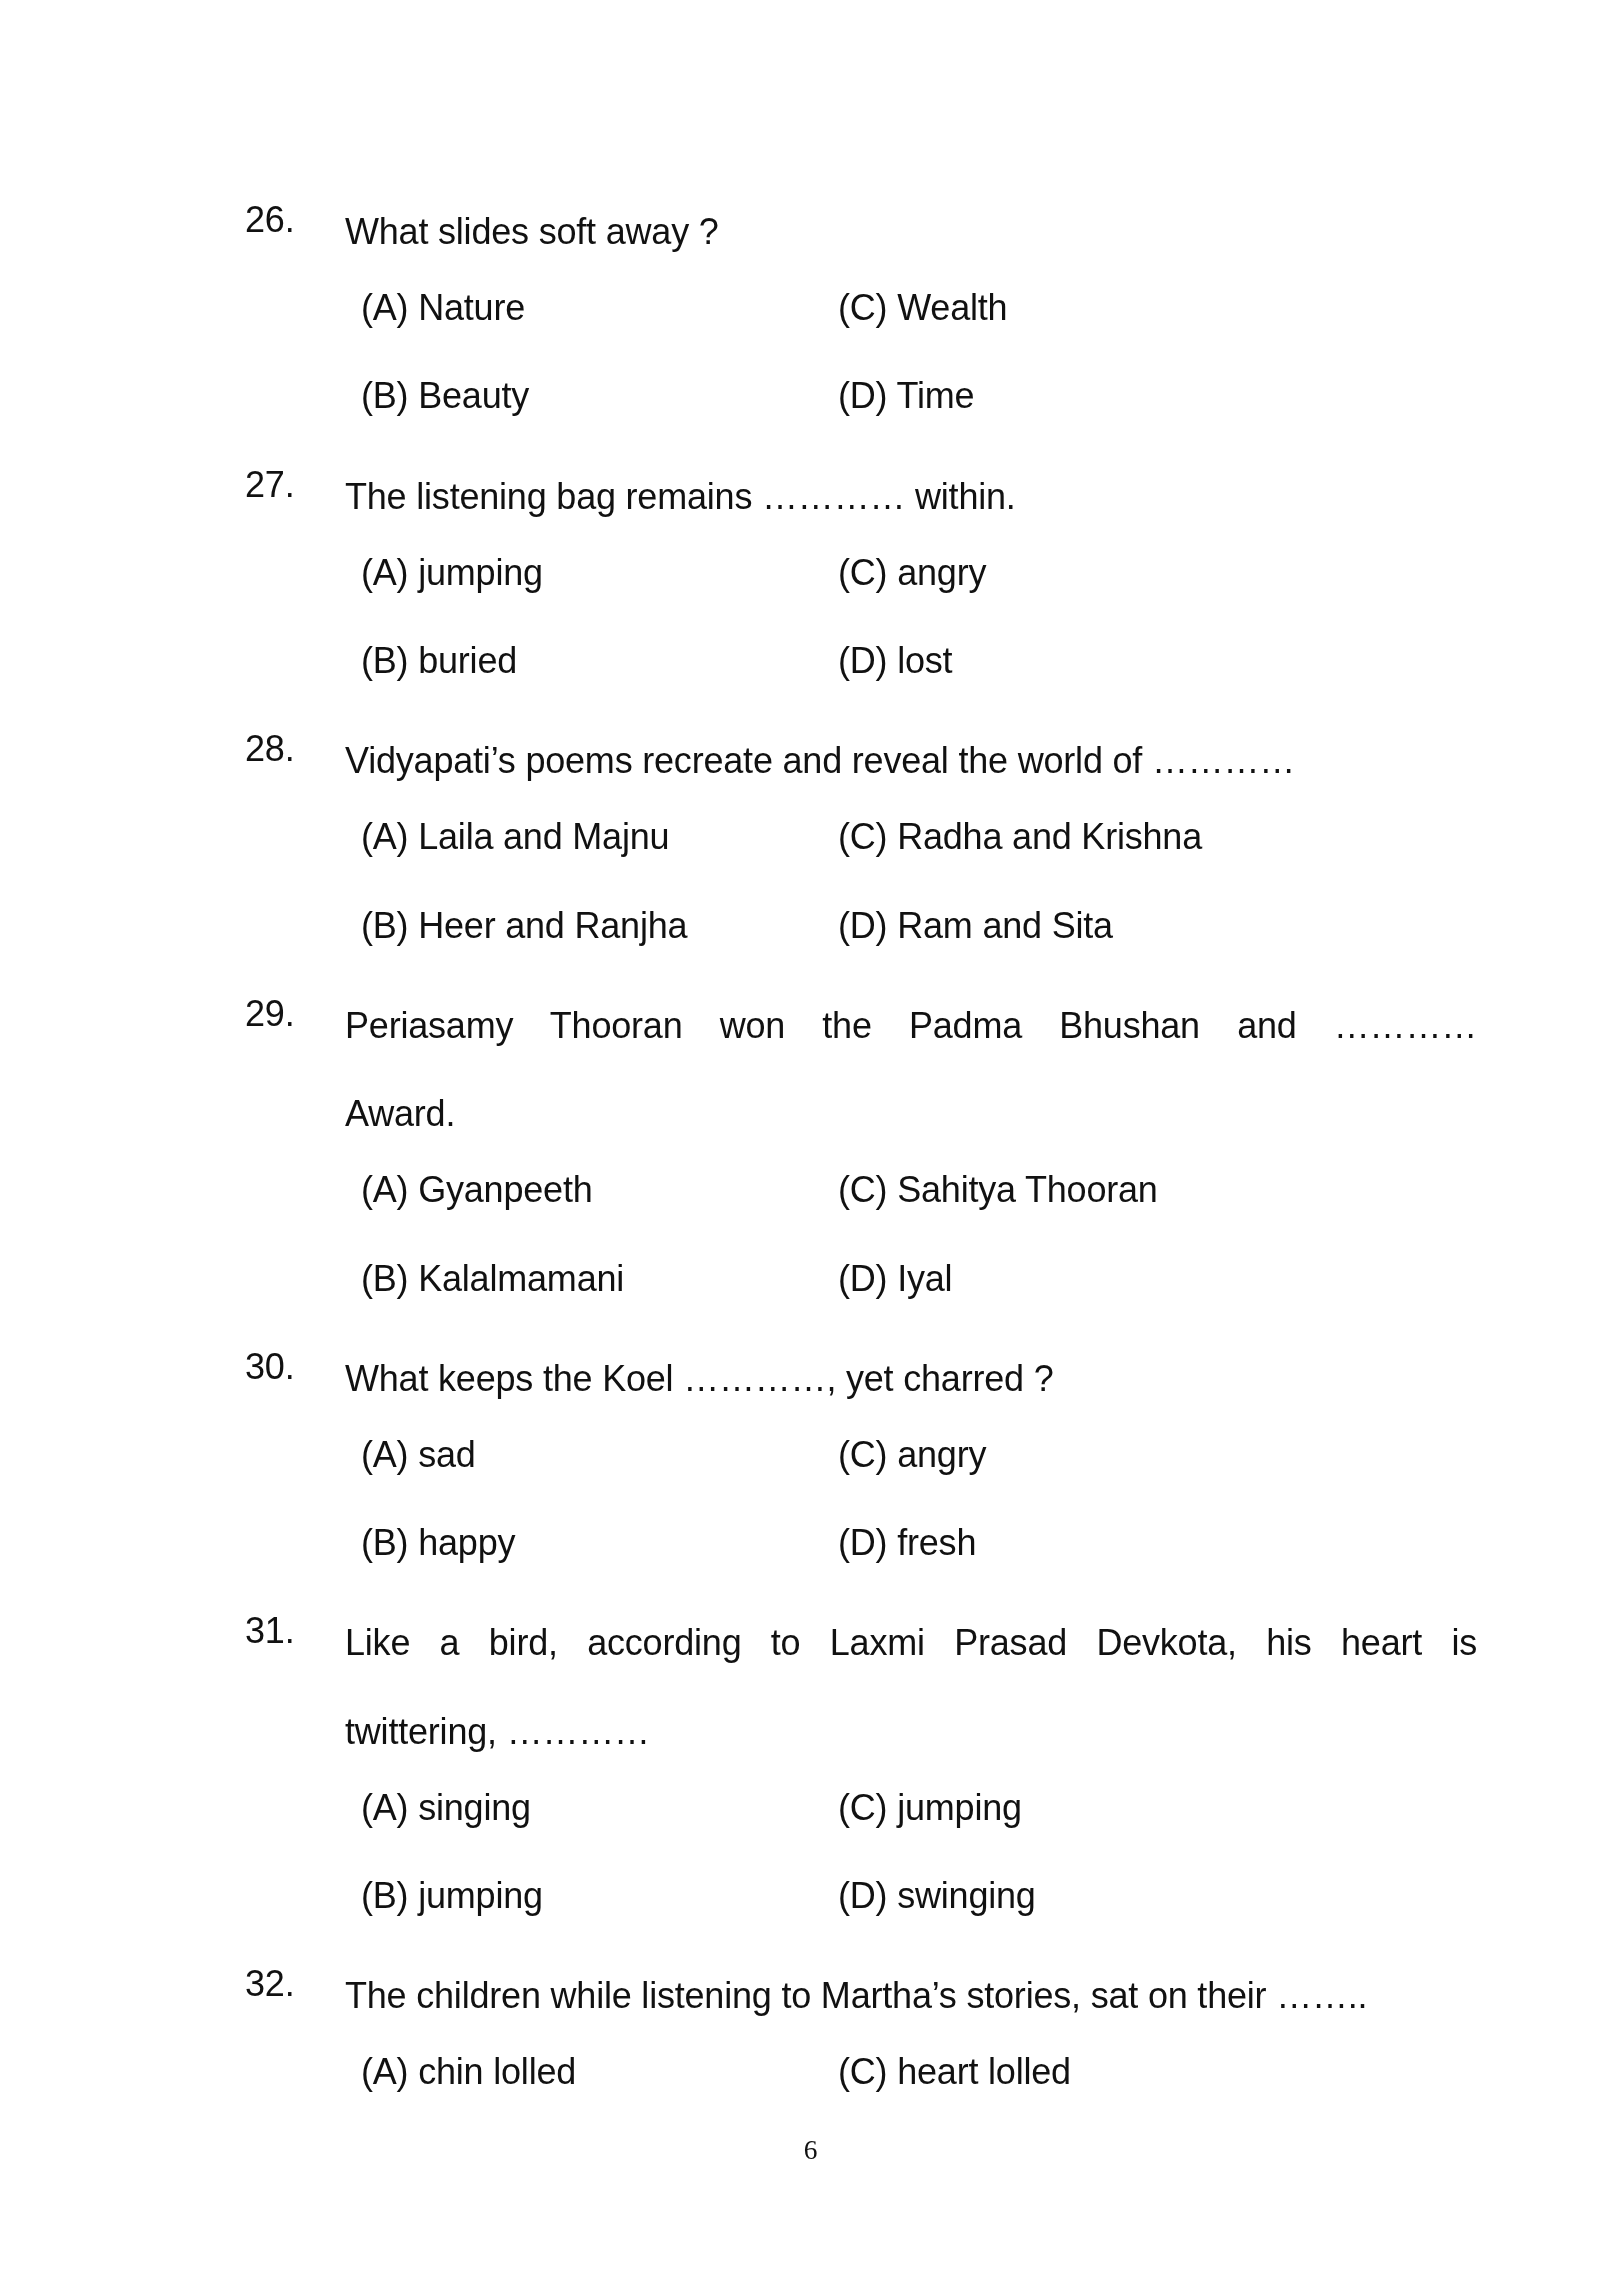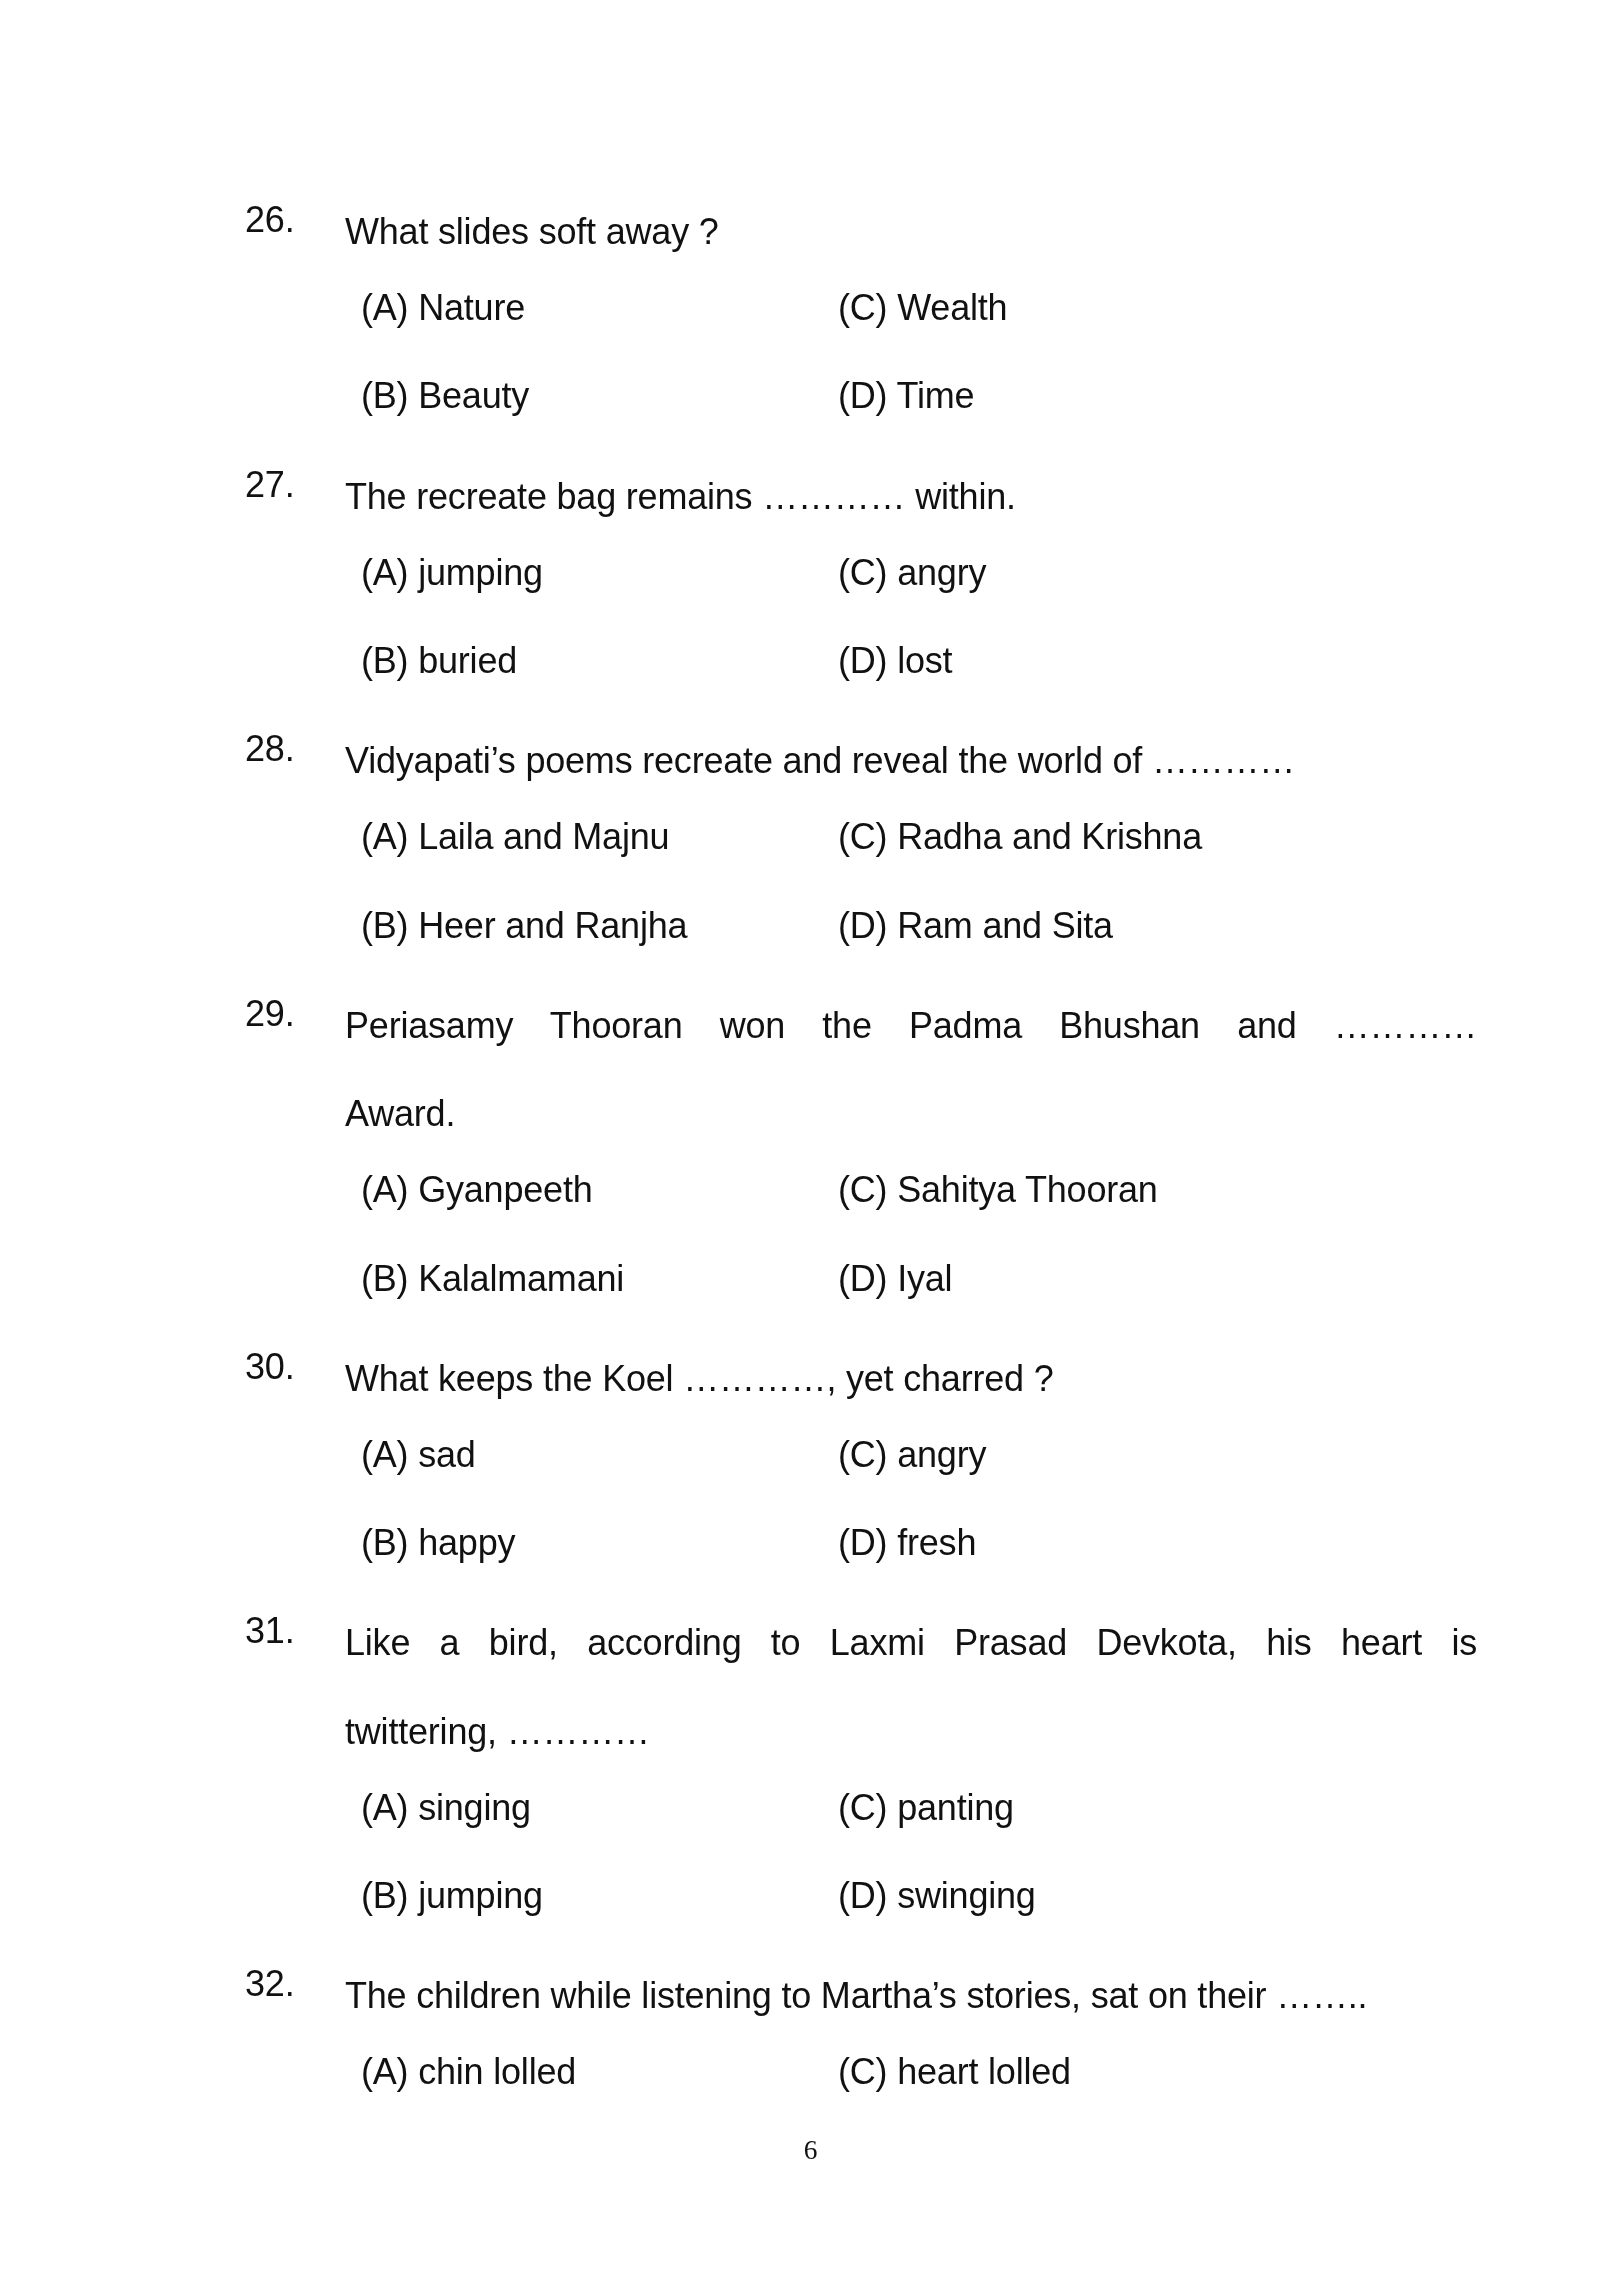--- a/index.html
+++ b/index.html
@@ -70,21 +70,21 @@
     <div class="line qnum" style="top:198px">26.</div>
     <div class="line qtext" style="top:198px">What slides soft away ?</div>
     <div class="line opt-left" style="top:286px">(A) Nature</div>
     <div class="line opt-right" style="top:286px">(C) Wealth</div>
     <div class="line opt-left" style="top:374px">(B) Beauty</div>
     <div class="line opt-right" style="top:374px">(D) Time</div>
   </div>
 
   <div>
     <div class="line qnum" style="top:463px">27.</div>
-    <div class="line qtext" style="top:463px">The recreate bag remains ………… within.</div>
+    <div class="line qtext" style="top:463px">The listening bag remains ………… within.</div>
     <div class="line opt-left" style="top:551px">(A) jumping</div>
     <div class="line opt-right" style="top:551px">(C) angry</div>
     <div class="line opt-left" style="top:639px">(B) buried</div>
     <div class="line opt-right" style="top:639px">(D) lost</div>
   </div>
 
   <div>
     <div class="line qnum" style="top:727px">28.</div>
     <div class="line qtext" style="top:727px">Vidyapati’s poems recreate and reveal the world of …………</div>
     <div class="line opt-left" style="top:815px">(A) Laila and Majnu</div>
@@ -110,21 +110,21 @@
     <div class="line opt-right" style="top:1433px">(C) angry</div>
     <div class="line opt-left" style="top:1521px">(B) happy</div>
     <div class="line opt-right" style="top:1521px">(D) fresh</div>
   </div>
 
   <div>
     <div class="line qnum" style="top:1609px">31.</div>
     <div class="line qtext justified" style="top:1609px">Like a bird, according to Laxmi Prasad Devkota, his heart is</div>
     <div class="line qtext" style="top:1698px">twittering, …………</div>
     <div class="line opt-left" style="top:1786px">(A) singing</div>
-    <div class="line opt-right" style="top:1786px">(C) panting</div>
+    <div class="line opt-right" style="top:1786px">(C) jumping</div>
     <div class="line opt-left" style="top:1874px">(B) jumping</div>
     <div class="line opt-right" style="top:1874px">(D) swinging</div>
   </div>
 
   <div>
     <div class="line qnum" style="top:1962px">32.</div>
     <div class="line qtext" style="top:1962px">The children while listening to Martha’s stories, sat on their ……..</div>
     <div class="line opt-left" style="top:2050px">(A) chin lolled</div>
     <div class="line opt-right" style="top:2050px">(C) heart lolled</div>
   </div>

